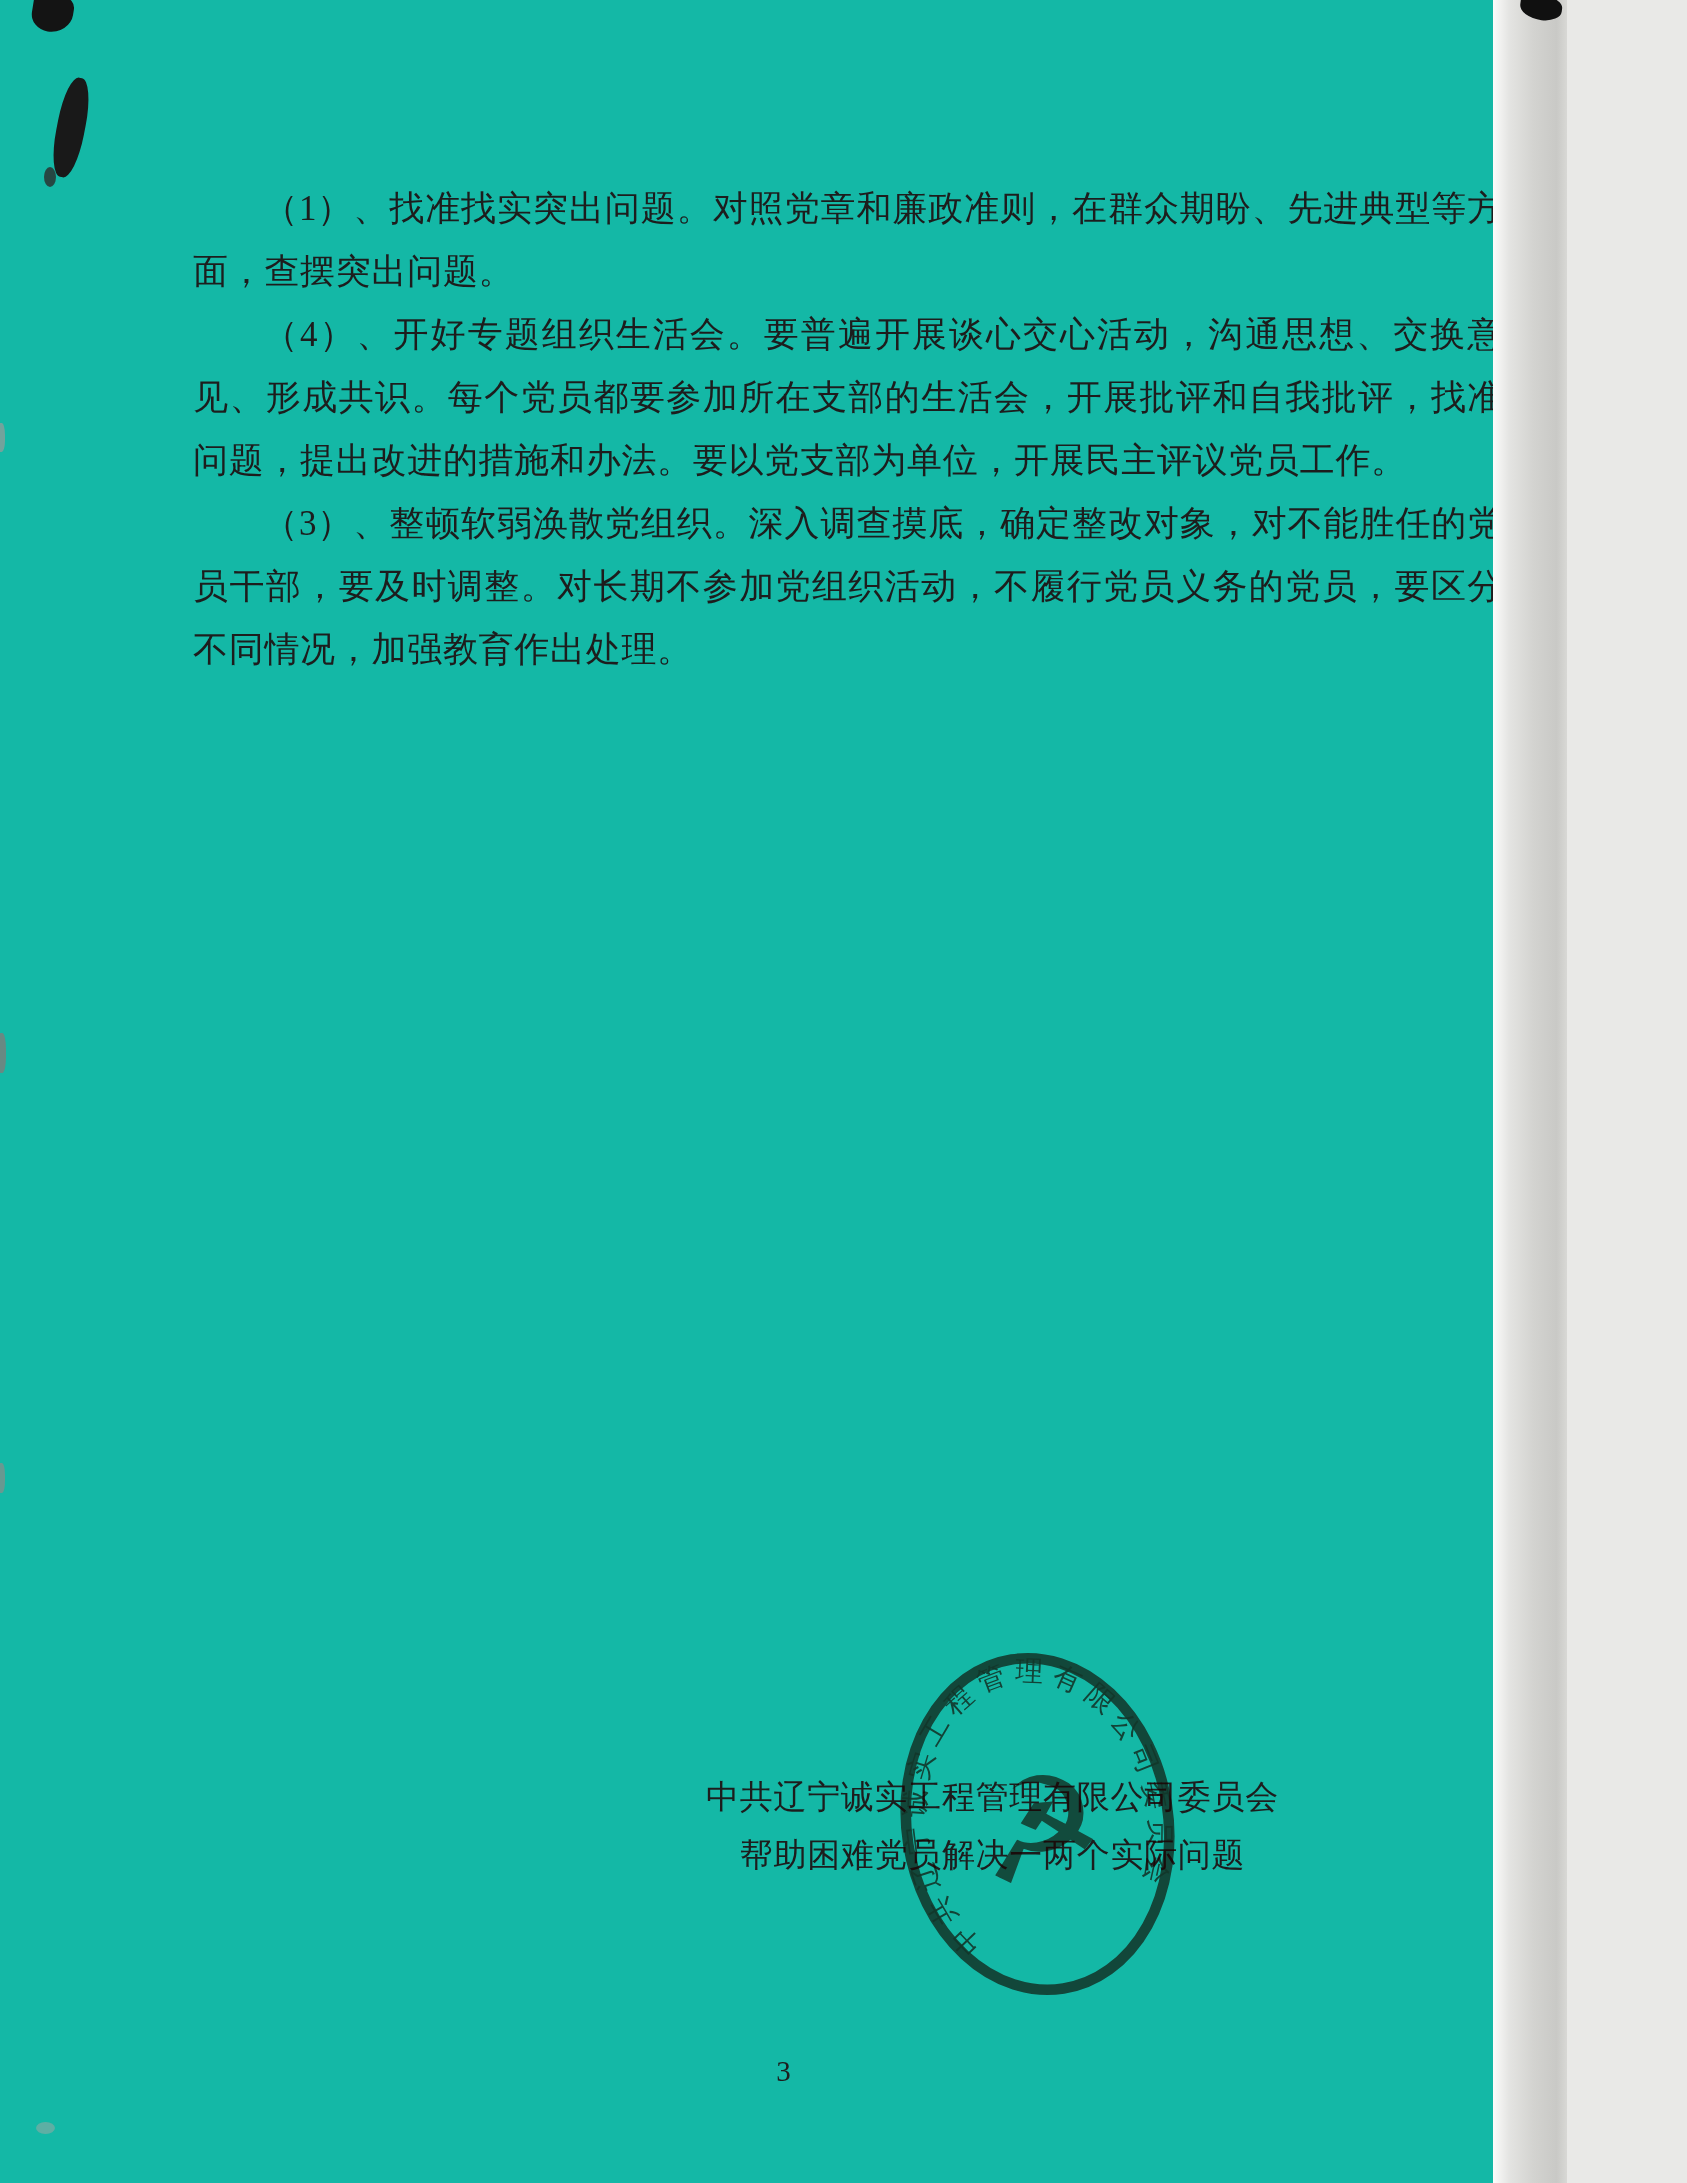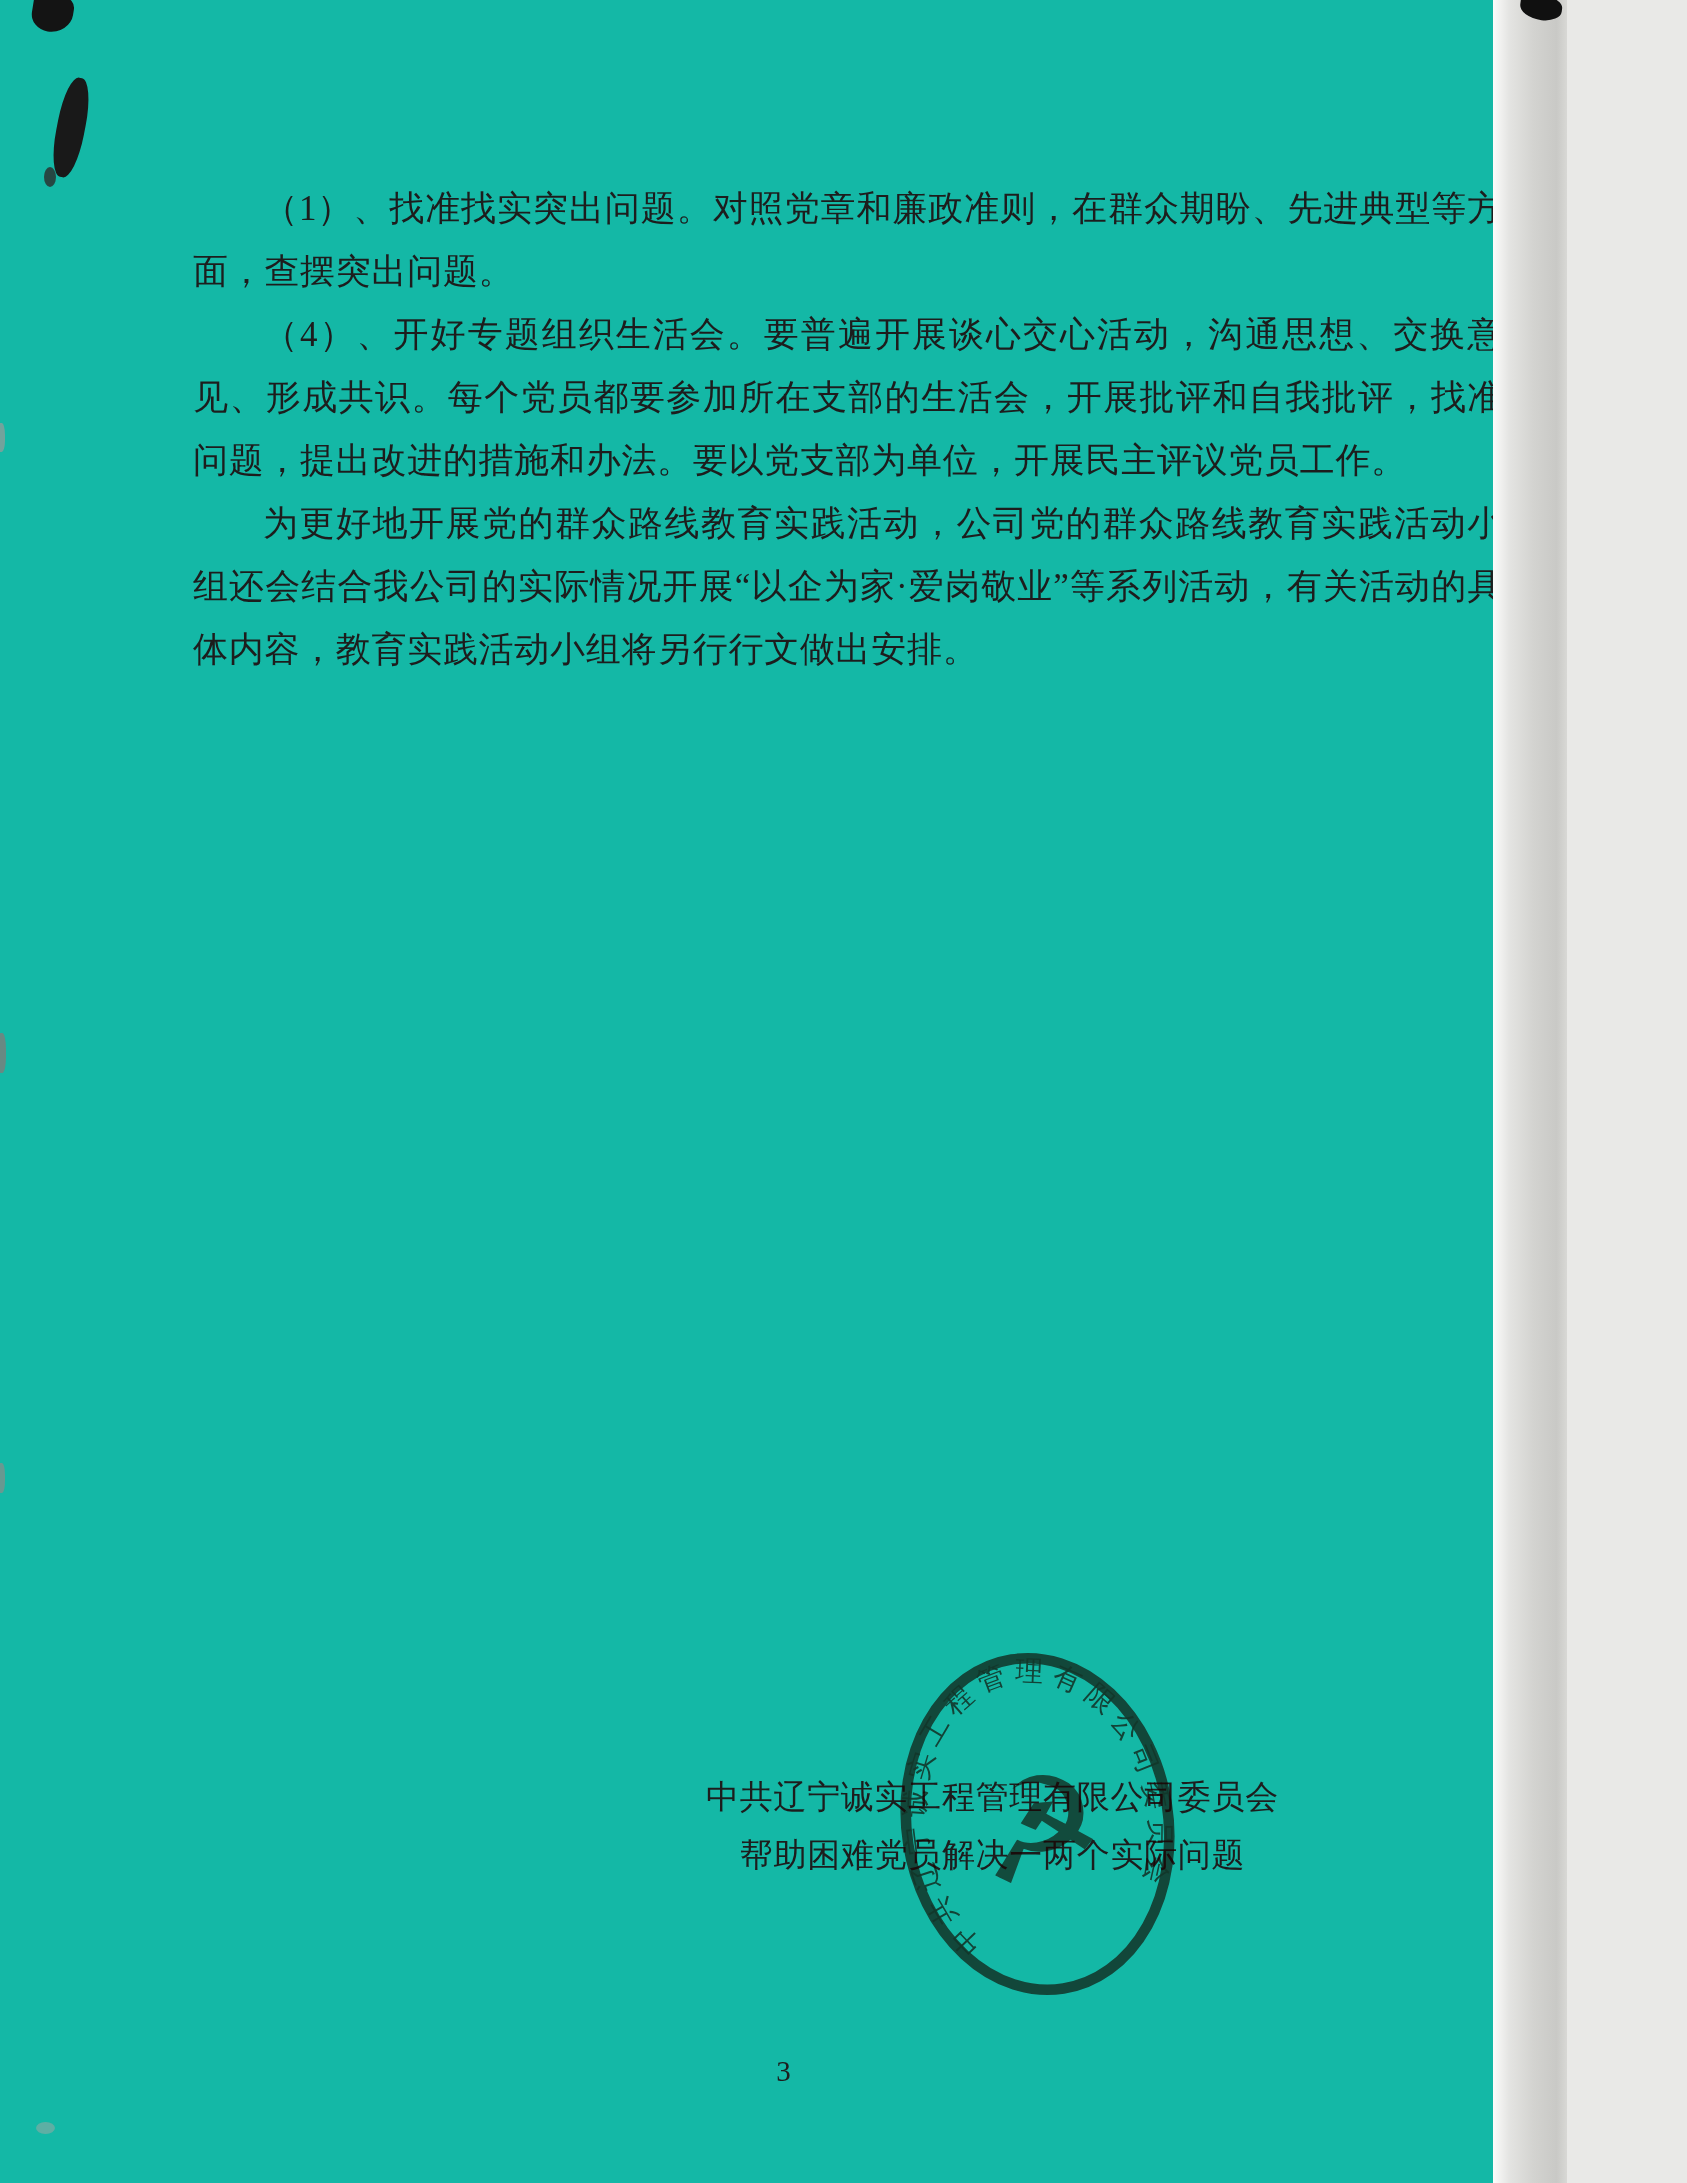--- a/index.html
+++ b/index.html
@@ -66,21 +66,21 @@
   .mark-bl    { left:36px; top:2122px; width:18.5px; height:12px; background:#a5a5a2; border-radius:50%; opacity:.5; }
 </style>
 </head>
 <body>
 
 <div class="page">
 
   <div class="text-block">
       <p class="para">（1）、找准找实突出问题。对照党章和廉政准则，在群众期盼、先进典型等方面，查摆突出问题。</p>
       <p class="para">（4）、开好专题组织生活会。要普遍开展谈心交心活动，沟通思想、交换意见、形成共识。每个党员都要参加所在支部的生活会，开展批评和自我批评，找准问题，提出改进的措施和办法。要以党支部为单位，开展民主评议党员工作。</p>
-      <p class="para">为更好地开展党的群众路线教育实践活动，公司党的群众路线教育实践活动小组还会结合我公司的实际情况开展“以企为家·爱岗敬业”等系列活动，有关活动的具体内容，教育实践活动小组将另行行文做出安排。</p>
+      <p class="para">（3）、整顿软弱涣散党组织。深入调查摸底，确定整改对象，对不能胜任的党员干部，要及时调整。对长期不参加党组织活动，不履行党员义务的党员，要区分不同情况，加强教育作出处理。</p>
     </div>
 
   <div class="signature">
     <div class="sig-line">中共辽宁诚实工程管理有限公司委员会</div>
     <div class="sig-line">帮助困难党员解决一两个实际问题</div>
   </div>
 
   <div class="seal">
     <svg viewBox="0 0 440 560" xmlns="http://www.w3.org/2000/svg">
       <ellipse cx="220" cy="280" rx="198" ry="252" fill="none" stroke="#d5382c" stroke-width="16" opacity="0.88"></ellipse>

